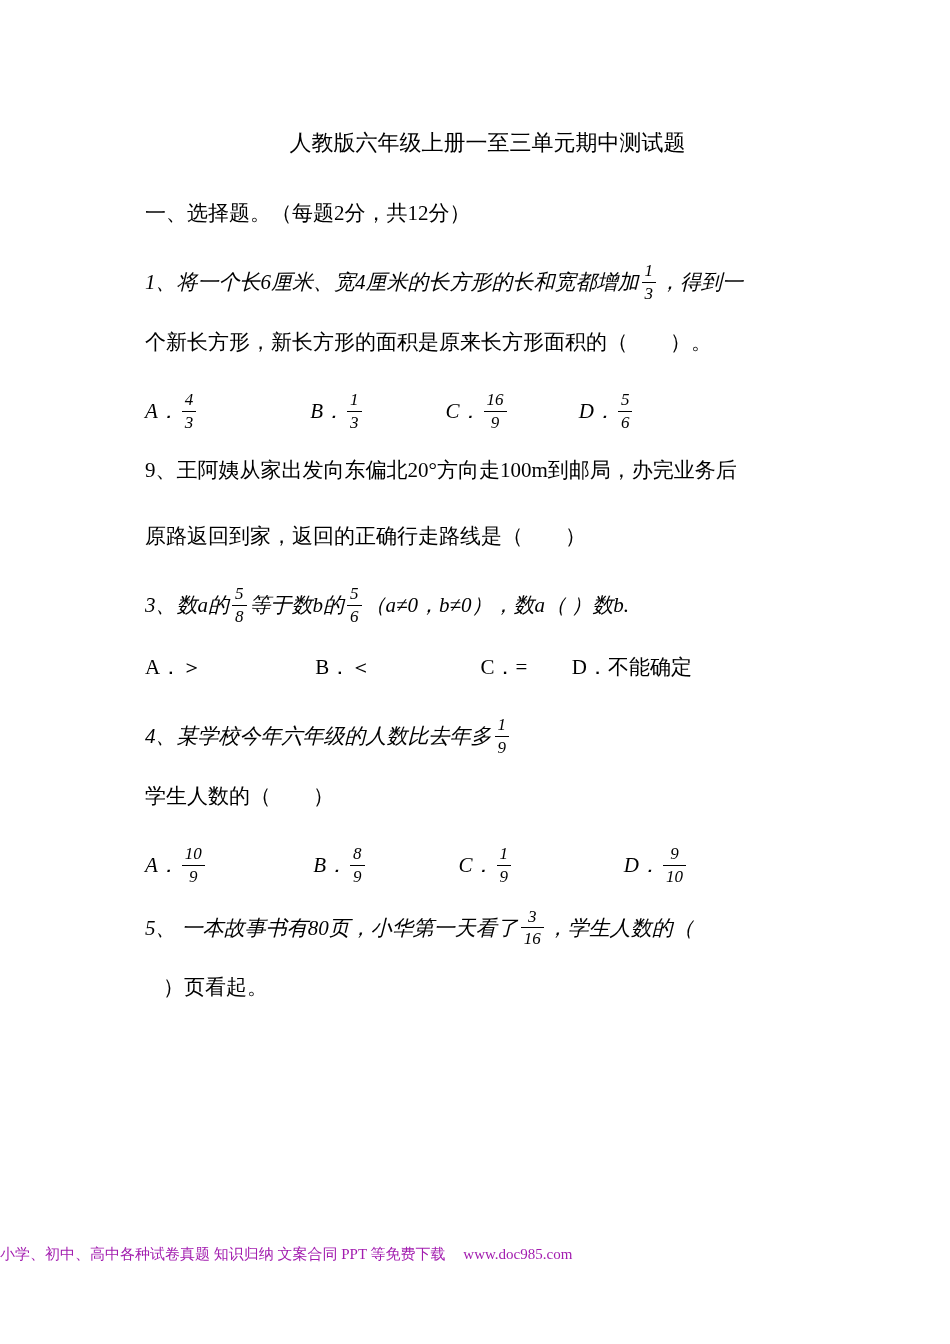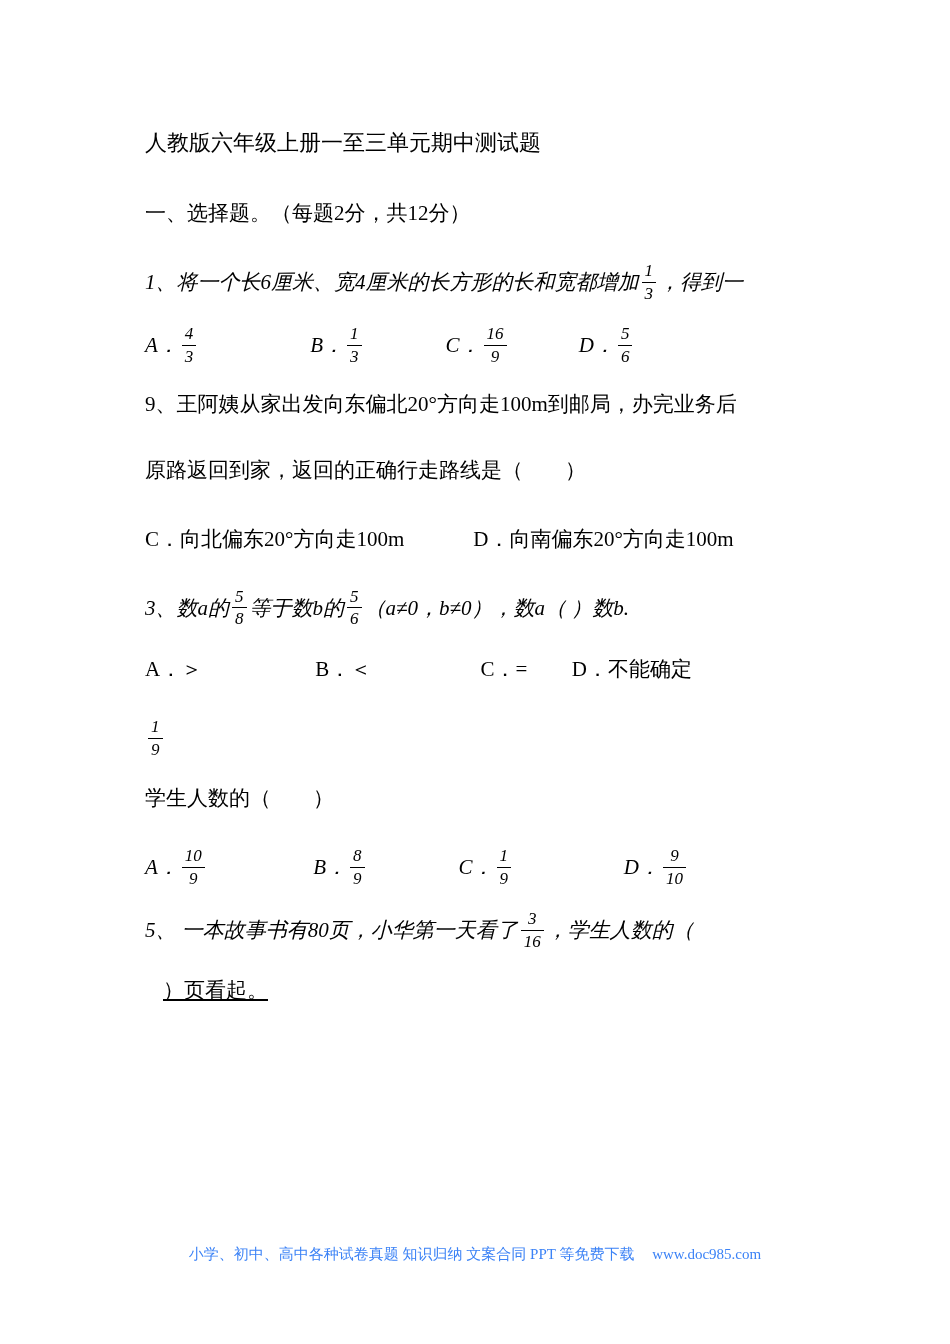--- a/index.html
+++ b/index.html
@@ -12,20 +12,21 @@
     position: relative;
     overflow: hidden;
   }
   .content {
     padding: 128px 120px 0 145px;
     font-size: 21px;
   }
   .title {
     font-size: 22px;
     font-weight: normal;
+    text-align: center;
     margin: 0 0 40px 0;
   }
   .line {
     margin: 0 0 36px 0;
     line-height: 30px;
     white-space: nowrap;
   }
   .tall { margin-bottom: 22px; font-style: italic; }
   .opt { display: inline-block; vertical-align: middle; }
   .frac {
@@ -33,69 +34,66 @@
     vertical-align: middle;
     text-align: center;
     line-height: 1.05;
     font-size: 17px;
     margin: 0 3px;
     position: relative;
     top: -2px;
   }
   .frac .fn { display: block; border-bottom: 1.4px solid #000; padding: 0 3px 2px; }
   .frac .fd { display: block; padding: 2px 3px 0; }
-  .indent { margin-left: 18px; text-decoration: underline; }
+  .indent { margin-left: 18px; }
   .footer {
     position: absolute;
     left: 0; right: 0;
     bottom: 80px;
-    text-align: center;
+    text-align: left;
     font-size: 15px;
-    color: #3b82f6;
+    color: #a21caf;
   }
   .footer .url { margin-left: 14px; }
 </style>
 </head>
 <body>
 
 <div class="content">
 
   <h1 class="title">人教版六年级上册一至三单元期中测试题</h1>
 
   <p class="line">一、选择题。（每题2分，共12分）</p>
 
   <p class="line tall">
     <span>1、将一个长6厘米、宽4厘米的长方形的长和宽都增加</span><span class="frac"><span class="fn">1</span><span class="fd">3</span></span><span>，得到一</span>
   </p>
+  <p class="line">个新长方形，新长方形的面积是原来长方形面积的（　　）。</p>
   <p class="line tall">
     <span class="opt" style="width:160px"><span>A．</span><span class="frac"><span class="fn">4</span><span class="fd">3</span></span></span>
     <span class="opt" style="width:130px"><span>B．</span><span class="frac"><span class="fn">1</span><span class="fd">3</span></span></span>
     <span class="opt" style="width:128px"><span>C．</span><span class="frac"><span class="fn">16</span><span class="fd">9</span></span></span>
     <span class="opt"><span>D．</span><span class="frac"><span class="fn">5</span><span class="fd">6</span></span></span>
   </p>
 
   <p class="line">9、王阿姨从家出发向东偏北20°方向走100m到邮局，办完业务后</p>
   <p class="line">原路返回到家，返回的正确行走路线是（　　）</p>
-  <p class="line">
-    <span class="opt" style="width:323px">C．向北偏东20°方向走100m</span>
-    <span class="opt">D．向南偏东20°方向走100m</span>
-  </p>
 
   <p class="line tall">
     <span>3、数a的</span><span class="frac"><span class="fn">5</span><span class="fd">8</span></span><span>等于数b的</span><span class="frac"><span class="fn">5</span><span class="fd">6</span></span><span>（a≠0，b≠0），数a（ ）数b.</span>
   </p>
   <p class="line">
     <span class="opt" style="width:165px">A．＞</span>
     <span class="opt" style="width:160px">B．＜</span>
     <span class="opt" style="width:86px">C．=</span>
     <span class="opt">D．不能确定</span>
   </p>
 
   <p class="line tall">
-    <span class="frac"><span class="fn">1</span><span class="fd">9</span></span>
+    <span>4、某学校今年六年级的人数比去年多</span><span class="frac"><span class="fn">1</span><span class="fd">9</span></span>
   </p>
   <p class="line">学生人数的（　　）</p>
   <p class="line tall">
     <span class="opt" style="width:163px"><span>A．</span><span class="frac"><span class="fn">10</span><span class="fd">9</span></span></span>
     <span class="opt" style="width:140px"><span>B．</span><span class="frac"><span class="fn">8</span><span class="fd">9</span></span></span>
     <span class="opt" style="width:160px"><span>C．</span><span class="frac"><span class="fn">1</span><span class="fd">9</span></span></span>
     <span class="opt"><span>D．</span><span class="frac"><span class="fn">9</span><span class="fd">10</span></span></span>
   </p>
 
   <p class="line tall">

